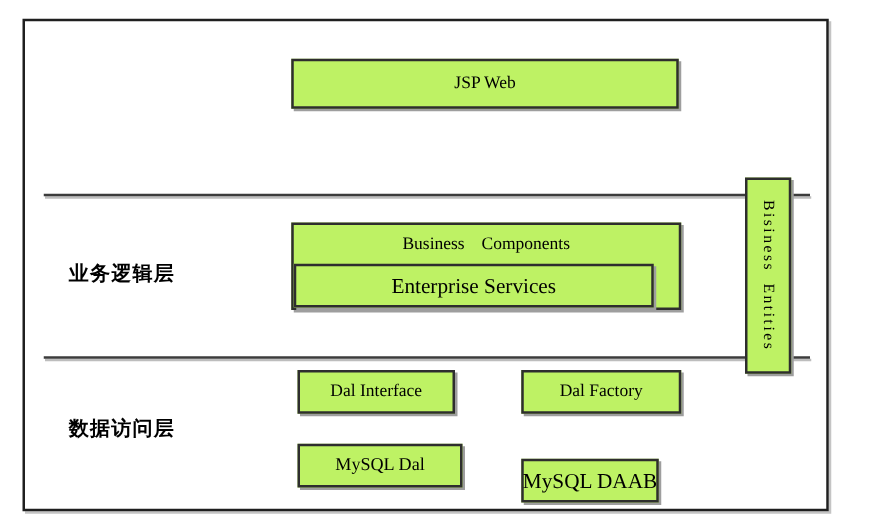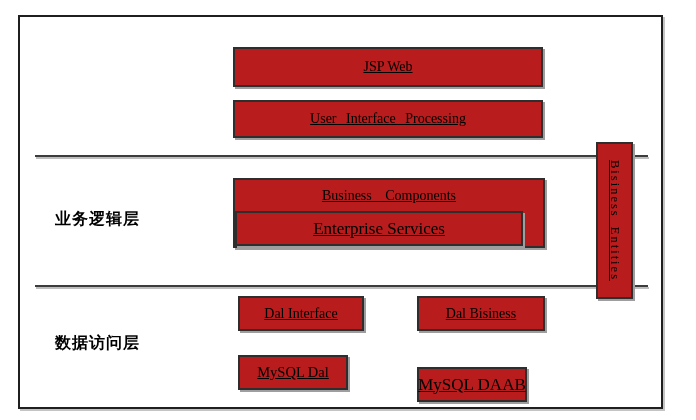--- a/index.html
+++ b/index.html
@@ -45,71 +45,69 @@
     font-size: 16px;
     letter-spacing: 1px;
     white-space: nowrap;
   }
   .layer-label-1 { top: 73px; }
   .layer-label-2 { top: 209px; }
   .layer-label-3 { top: 333px; }
   .dbox {
     position: absolute;
     box-sizing: border-box;
-    background: #b91c1c;
+    background: #bef264;
     border: 2px solid #2e2e2e;
     box-shadow: 2px 2px 0 #9e9e9e;
     display: flex;
     align-items: center;
     justify-content: center;
     font-size: 14px;
     white-space: nowrap;
-    text-decoration: underline;
   }
   .box-jsp        { left: 233px; top: 47px;  width: 310px; height: 40px; }
   .box-uip        { left: 233px; top: 100px; width: 310px; height: 38px; word-spacing: 6px; }
   .box-bc         { left: 233px; top: 178px; width: 312px; height: 70px;
                     align-items: flex-start; padding-top: 8px; word-spacing: 10px; }
   .box-es         { left: 235px; top: 211px; width: 288px; height: 35px; font-size: 17px; }
   .box-be         { left: 596px; top: 142px; width: 37px;  height: 157px; }
   .box-be .vtext  { transform: rotate(90deg); white-space: nowrap;
                     letter-spacing: 2px; font-size: 12.5px; word-spacing: 4px; }
   .box-dal-if     { left: 238px; top: 296px; width: 126px; height: 35px; }
   .box-dal-fac    { left: 417px; top: 296px; width: 128px; height: 35px; }
-  .box-mysql-dal  { left: 238px; top: 355px; width: 110px; height: 35px; font-size: 14.5px; }
+  .box-mysql-dal  { left: 238px; top: 355px; width: 132px; height: 35px; font-size: 14.5px; }
   .box-mysql-daab { left: 417px; top: 367px; width: 110px; height: 35px; font-size: 17px; }
 </style>
 </head>
 <body>
 
 <div class="canvas">
 
   <div class="outer-frame"></div>
 
   <div class="divider divider-1"></div>
   <div class="divider divider-2"></div>
 
 
   <div class="layer-label layer-label-3">数据访问层</div>
 
   <div class="layer-label layer-label-2">业务逻辑层</div>
 
   <div class="dbox box-jsp">JSP Web</div>
 
-  <div class="dbox box-uip">User Interface Processing</div>
 
   <div class="dbox box-bc">Business Components</div>
 
   <div class="dbox box-es">Enterprise Services</div>
 
   <div class="dbox box-be">
     <span class="vtext">Bisiness Entities</span>
   </div>
 
   <div class="dbox box-dal-if">Dal Interface</div>
 
-  <div class="dbox box-dal-fac">Dal Bisiness</div>
+  <div class="dbox box-dal-fac">Dal Factory</div>
 
   <div class="dbox box-mysql-dal">MySQL Dal</div>
 
   <div class="dbox box-mysql-daab">MySQL DAAB</div>
 
 </div>
 
 </body></html>

